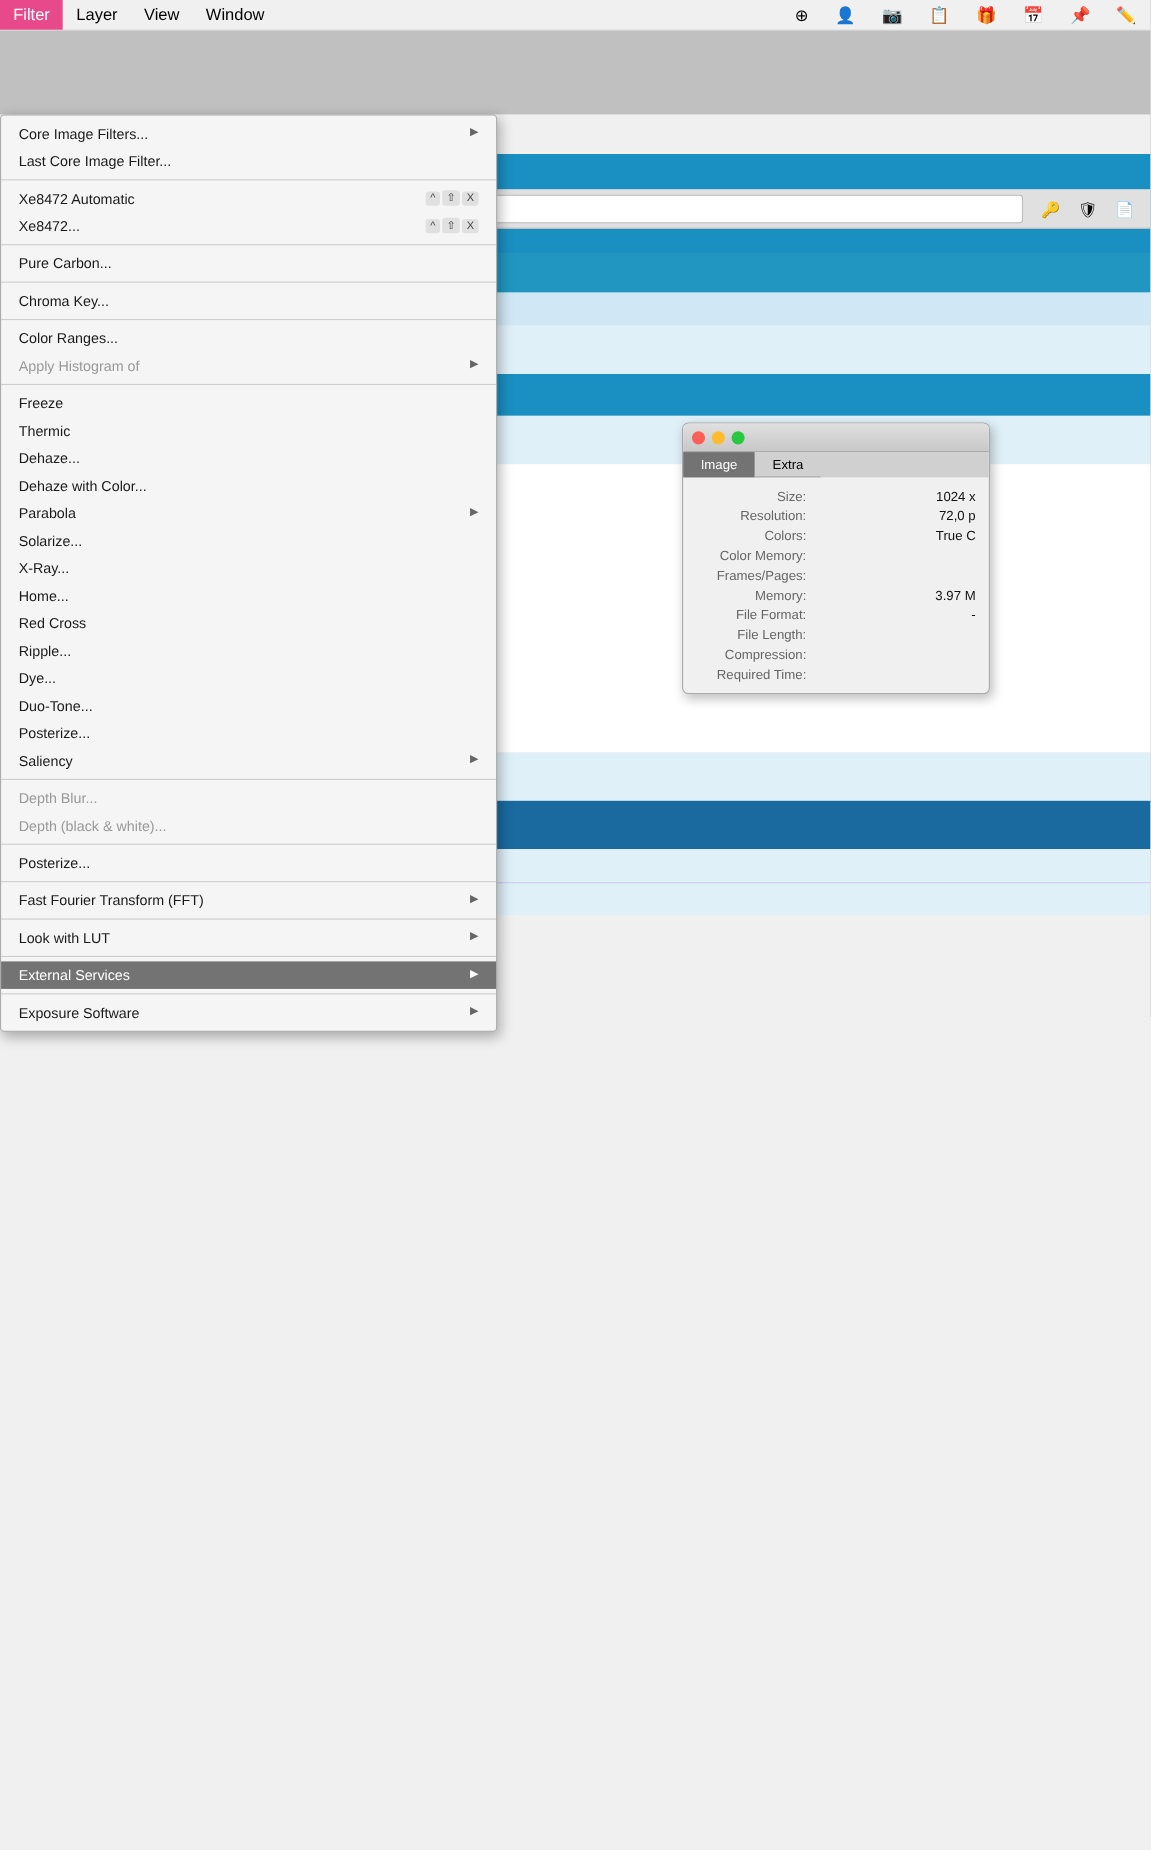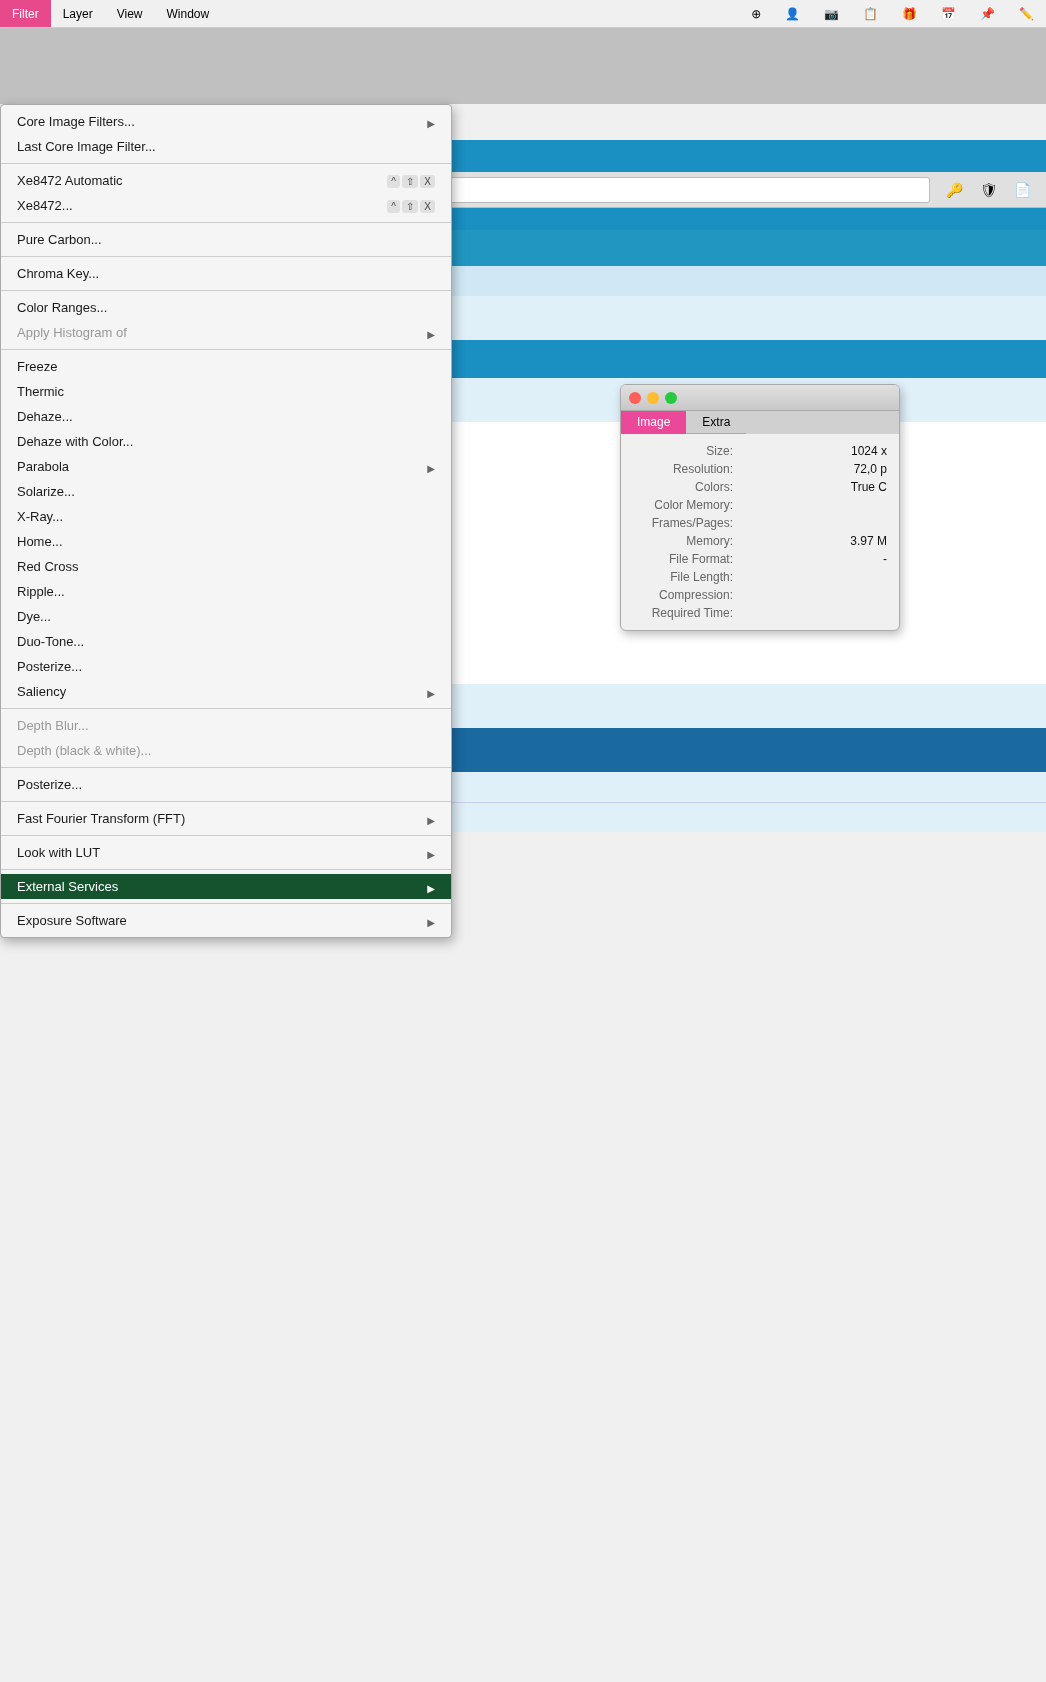--- a/index.html
+++ b/index.html
@@ -21,21 +21,21 @@
       display: flex;
       align-items: center;
       border-bottom: 1px solid #ccc;
       z-index: 200;
     }
     .menubar-item {
       padding: 0 12px;
       height: 100%;
       display: flex;
       align-items: center;
-      font-size: 12px;
+      font-size: 15px;
       cursor: pointer;
     }
     .menubar-item.active {
       background: #e8498a;
       color: white;
     }
 
     
     .toolbar2 {
       position: absolute;
@@ -240,29 +240,29 @@
       box-shadow: 2px 4px 12px rgba(0,0,0,0.3);
       z-index: 1000;
       padding: 4px 0;
     }
 
     .menu-item {
       padding: 5px 16px 5px 16px;
       font-size: 13px;
       color: #1a1a1a;
       display: flex;
-      align-items: flex-end;
+      align-items: flex-start;
       justify-content: space-between;
       cursor: pointer;
       white-space: nowrap;
       gap: 19px;
     }
     .menu-item.disabled { color: #999; cursor: default; }
     .menu-item.highlighted {
-      background: #14532d;
+      background: #737373;
       color: white;
     }
     .menu-item .arrow { font-size: 10px; color: #666; }
     .menu-item.highlighted .arrow { color: white; }
 
     .menu-separator {
       height: 1px;
       background: #ccc;
       margin: 4px 0;
     }
@@ -315,21 +315,21 @@
       display: flex;
       background: #d0d0d0;
     }
     .panel-tab {
       padding: 4px 16px;
       font-size: 12px;
       cursor: pointer;
       border-bottom: 1px solid #aaa;
     }
     .panel-tab.active {
-      background: #ec4899;
+      background: #737373;
       color: white;
       border-bottom: none;
     }
     .panel-rows {
       padding: 8px 12px;
     }
     .panel-row {
       display: flex;
       justify-content: space-between;
       font-size: 12px;

